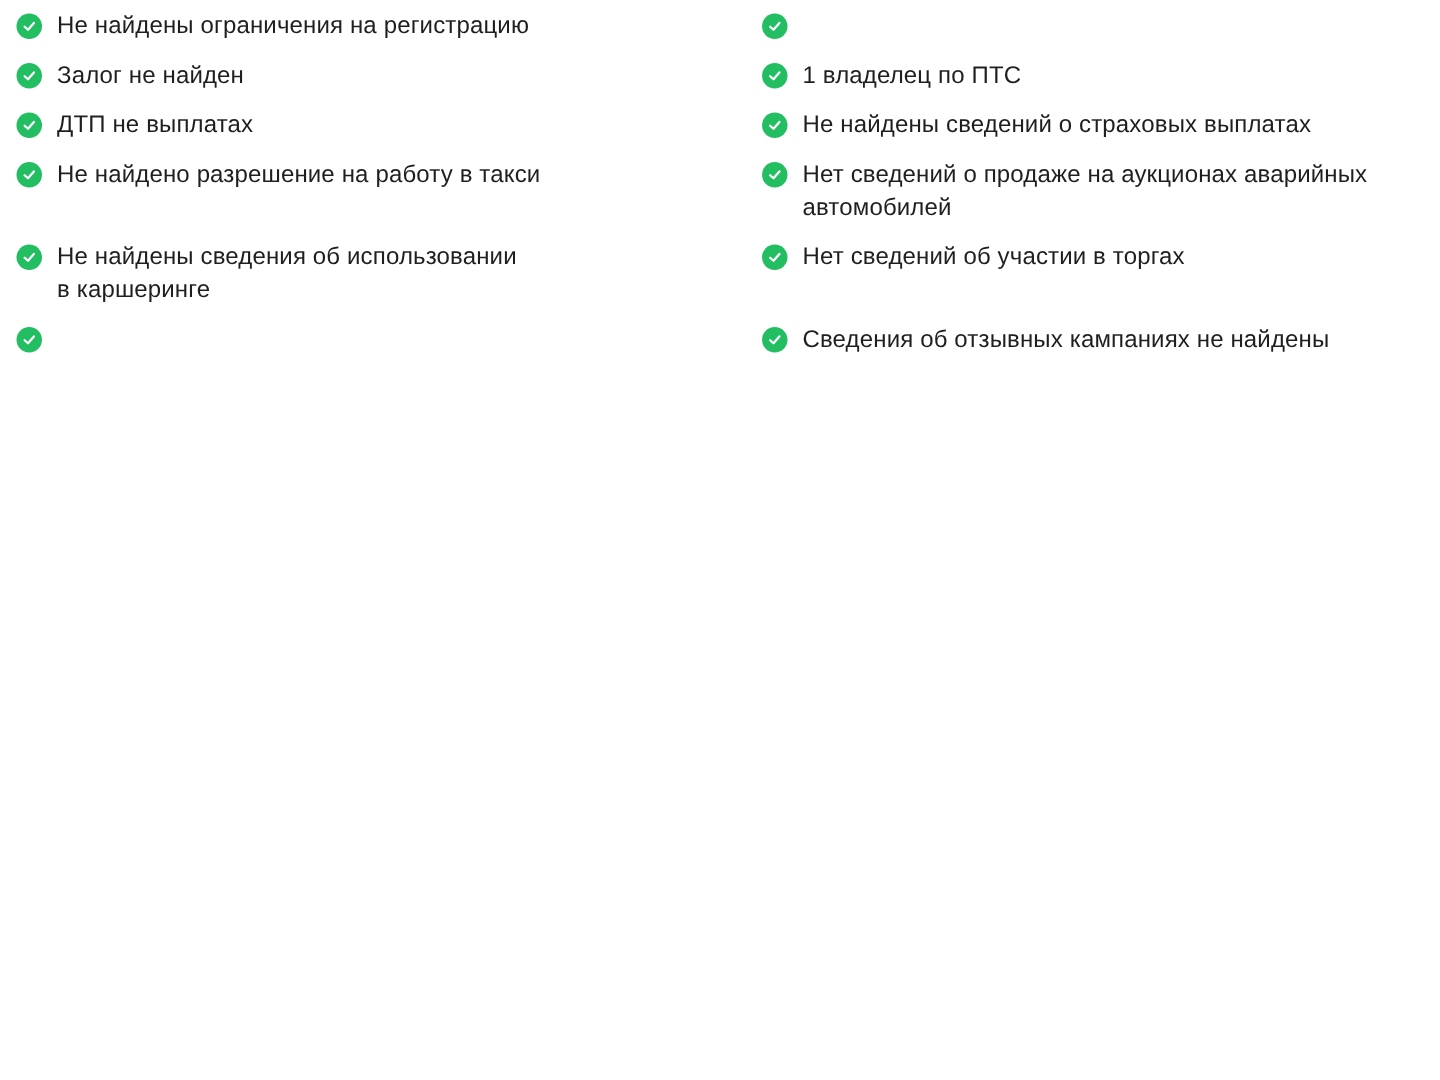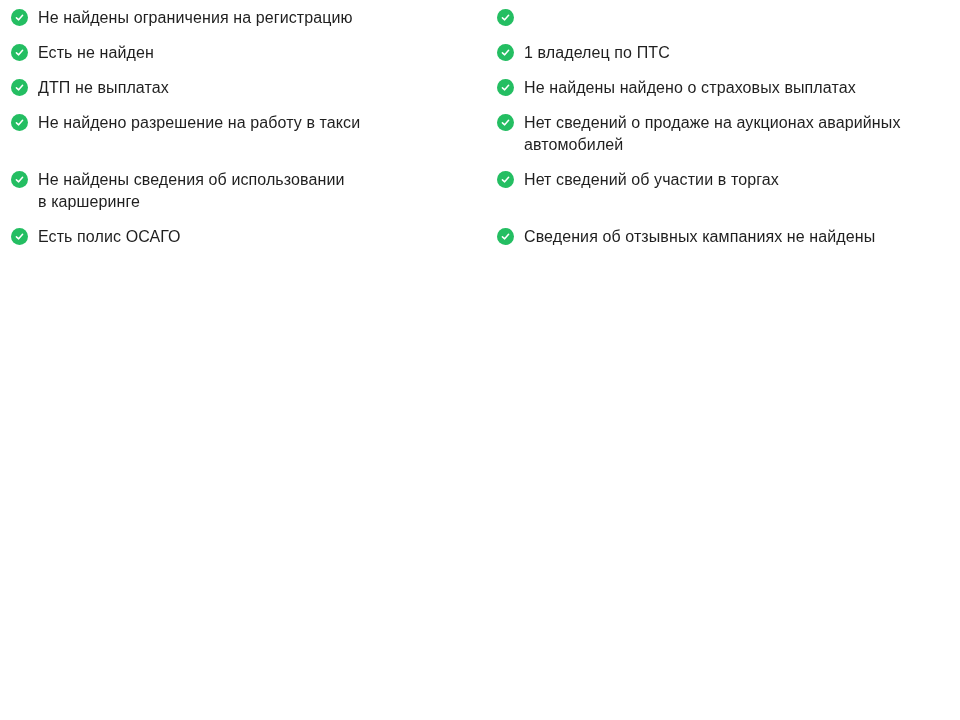--- a/index.html
+++ b/index.html
@@ -15,20 +15,21 @@
   }
   .report {
     padding: 7px 0 0 11px;
   }
   .grid {
     display: grid;
     grid-template-columns: 486px 1fr;
     row-gap: 13px;
     column-gap: 0;
     align-items: start;
+    gap: 11px;
   }
   .item {
     display: flex;
     align-items: flex-start;
   }
   .check {
     flex: 0 0 auto;
     width: 17px;
     height: 17px;
     margin-top: 2px;
@@ -74,21 +75,21 @@
           </svg>
       </span>
     </div>
 
     <div class="item">
       <span class="check">
         <svg viewBox="0 0 16 16">
             <polyline points="3.5,8.5 6.8,11.4 12.5,4.8" fill="none" stroke="#ffffff" stroke-width="2.2" stroke-linecap="round" stroke-linejoin="round"></polyline>
           </svg>
       </span>
-      <span class="label">Есть не найден</span>
+      <span class="label">Залог не найден</span>
     </div>
     <div class="item">
       <span class="check">
         <svg viewBox="0 0 16 16">
             <polyline points="3.5,8.5 6.8,11.4 12.5,4.8" fill="none" stroke="#ffffff" stroke-width="2.2" stroke-linecap="round" stroke-linejoin="round"></polyline>
           </svg>
       </span>
       <span class="label">1 владелец по ПТС</span>
     </div>
 
@@ -99,21 +100,21 @@
           </svg>
       </span>
       <span class="label">ДТП не выплатах</span>
     </div>
     <div class="item">
       <span class="check">
         <svg viewBox="0 0 16 16">
             <polyline points="3.5,8.5 6.8,11.4 12.5,4.8" fill="none" stroke="#ffffff" stroke-width="2.2" stroke-linecap="round" stroke-linejoin="round"></polyline>
           </svg>
       </span>
-      <span class="label">Не найдены найдено о страховых выплатах</span>
+      <span class="label">Не найдены сведений о страховых выплатах</span>
     </div>
 
     <div class="item">
       <span class="check">
         <svg viewBox="0 0 16 16">
             <polyline points="3.5,8.5 6.8,11.4 12.5,4.8" fill="none" stroke="#ffffff" stroke-width="2.2" stroke-linecap="round" stroke-linejoin="round"></polyline>
           </svg>
       </span>
       <span class="label">Не найдено разрешение на работу в такси</span>
     </div>
@@ -144,21 +145,20 @@
           </svg>
       </span>
       <span class="label">Нет сведений об участии в торгах</span>
     </div>
     <div class="item">
       <span class="check">
         <svg viewBox="0 0 16 16">
             <polyline points="3.5,8.5 6.8,11.4 12.5,4.8" fill="none" stroke="#ffffff" stroke-width="2.2" stroke-linecap="round" stroke-linejoin="round"></polyline>
           </svg>
       </span>
-      <span class="label">Есть полис ОСАГО</span>
     </div>
 
     <div class="item">
       <span class="check">
         <svg viewBox="0 0 16 16">
             <polyline points="3.5,8.5 6.8,11.4 12.5,4.8" fill="none" stroke="#ffffff" stroke-width="2.2" stroke-linecap="round" stroke-linejoin="round"></polyline>
           </svg>
       </span>
       <span class="label">Сведения об отзывных кампаниях не найдены</span>
     </div>

